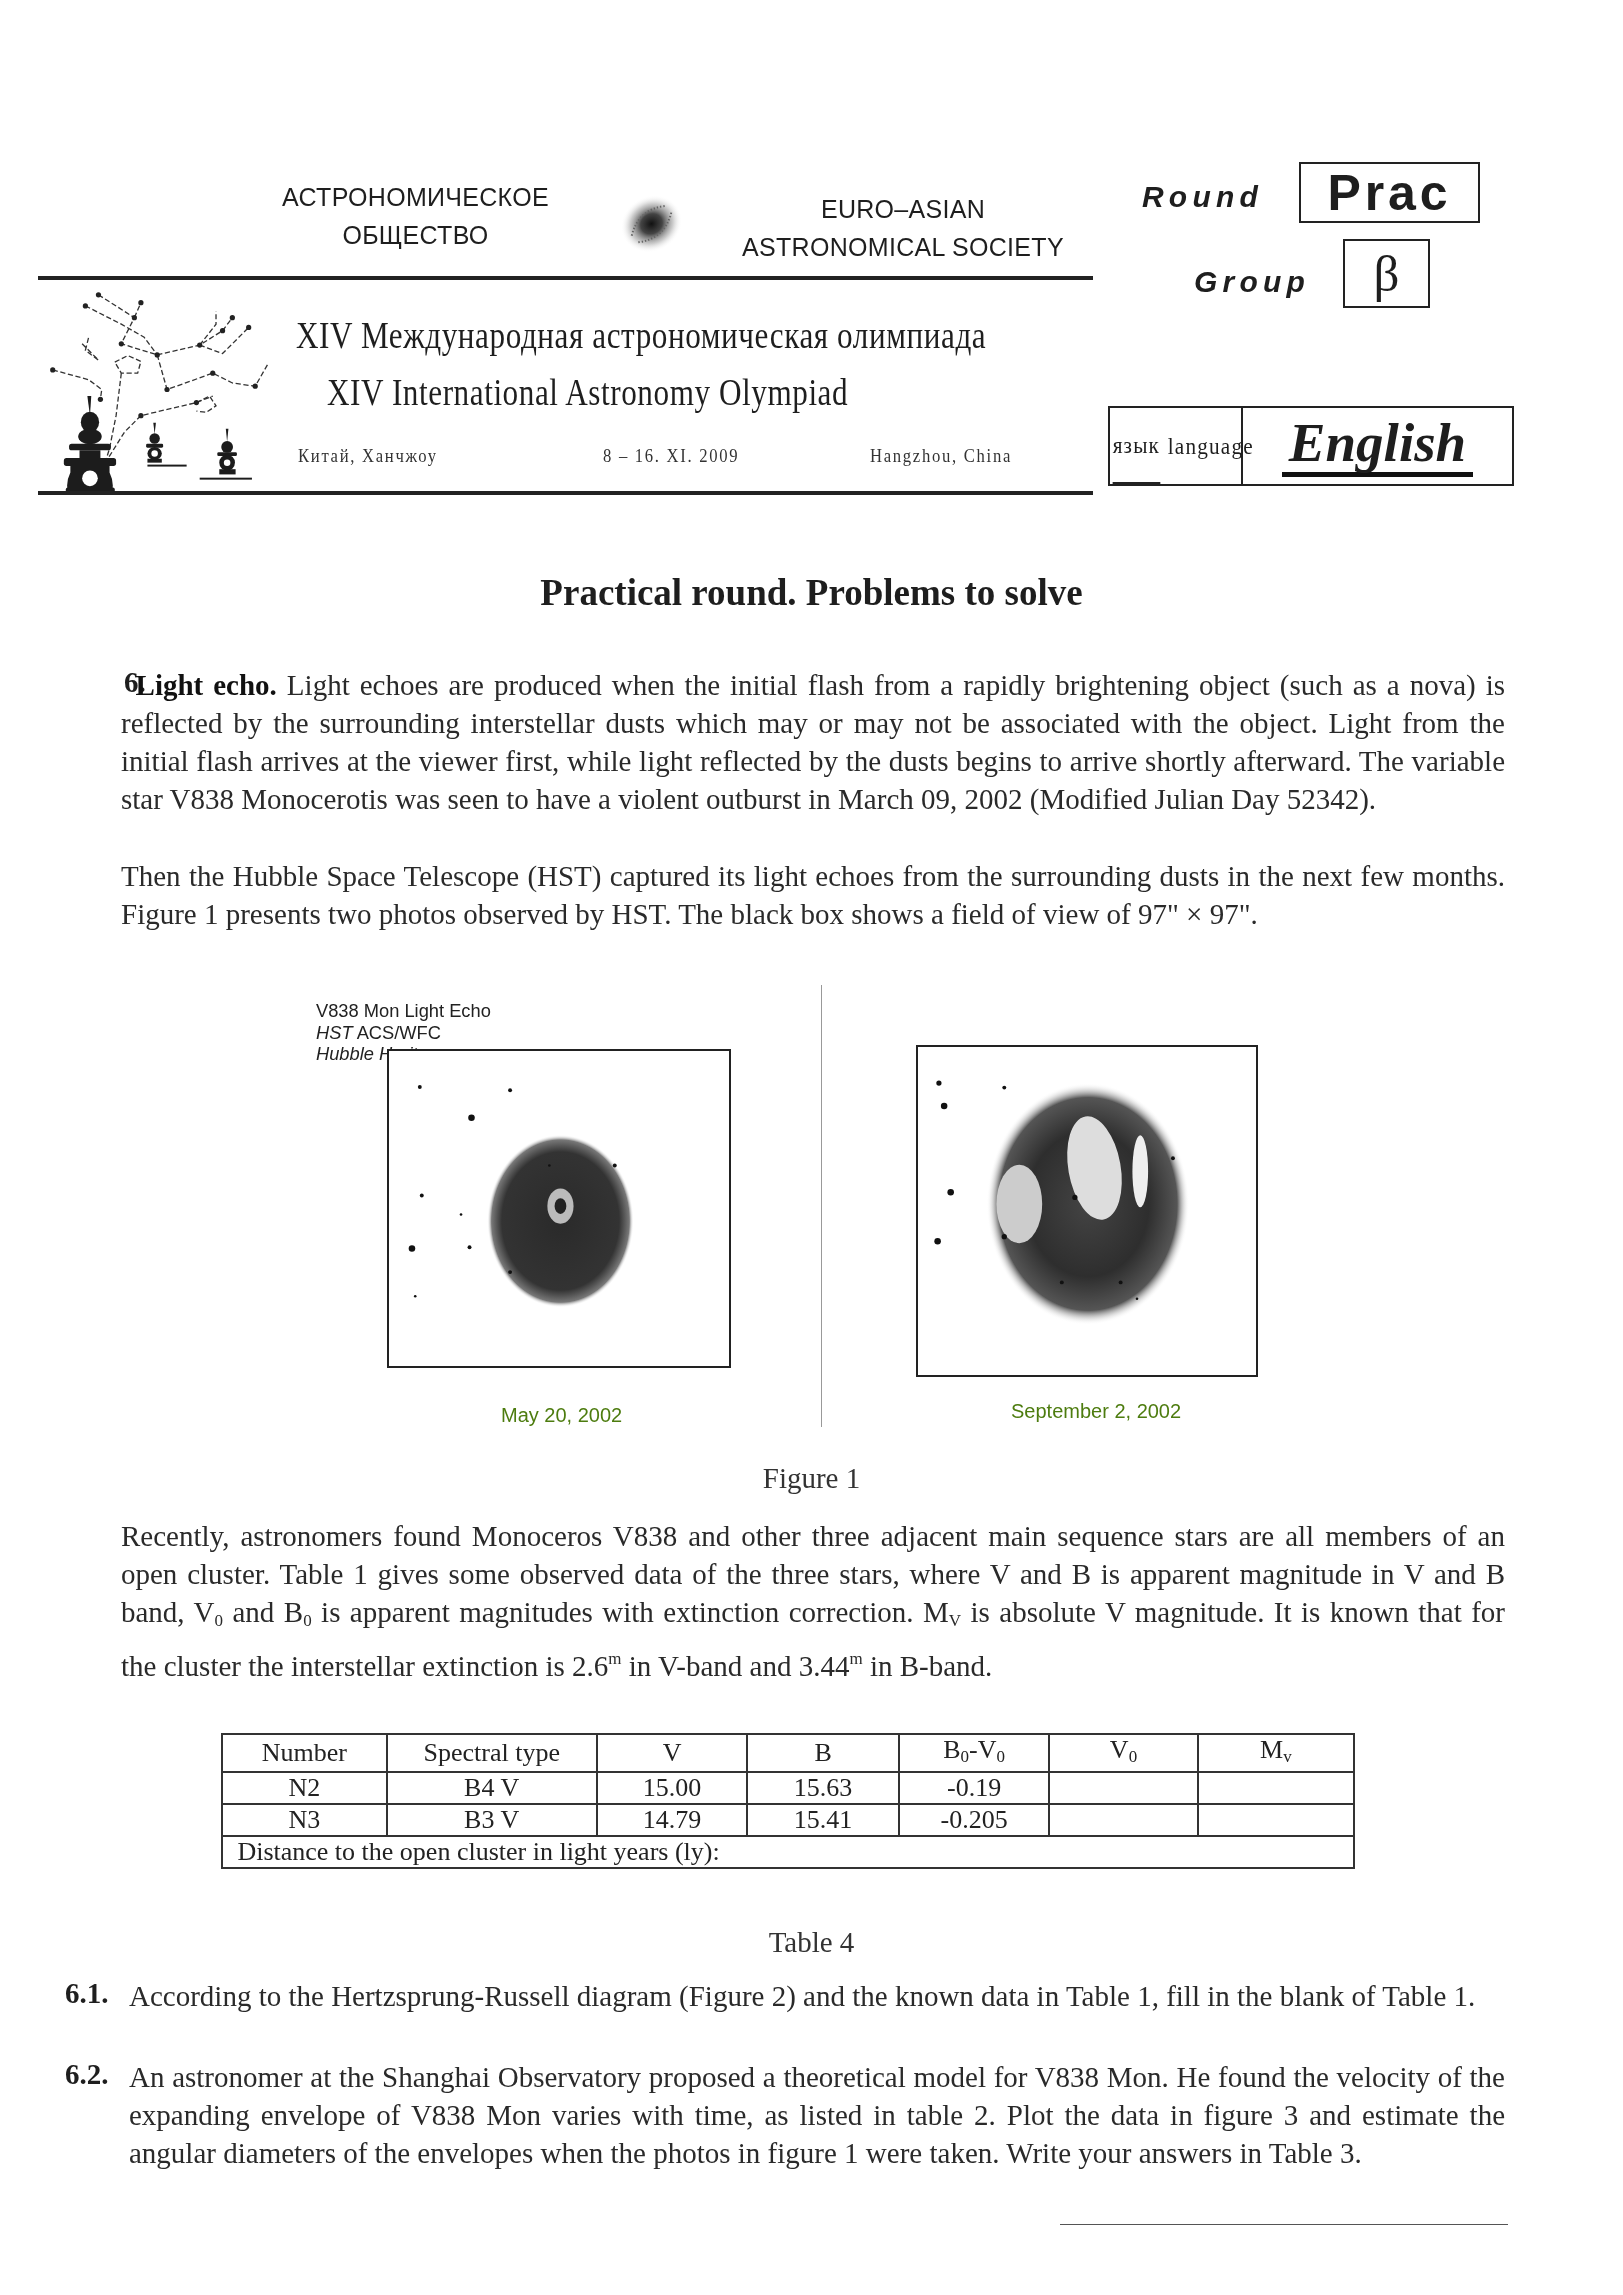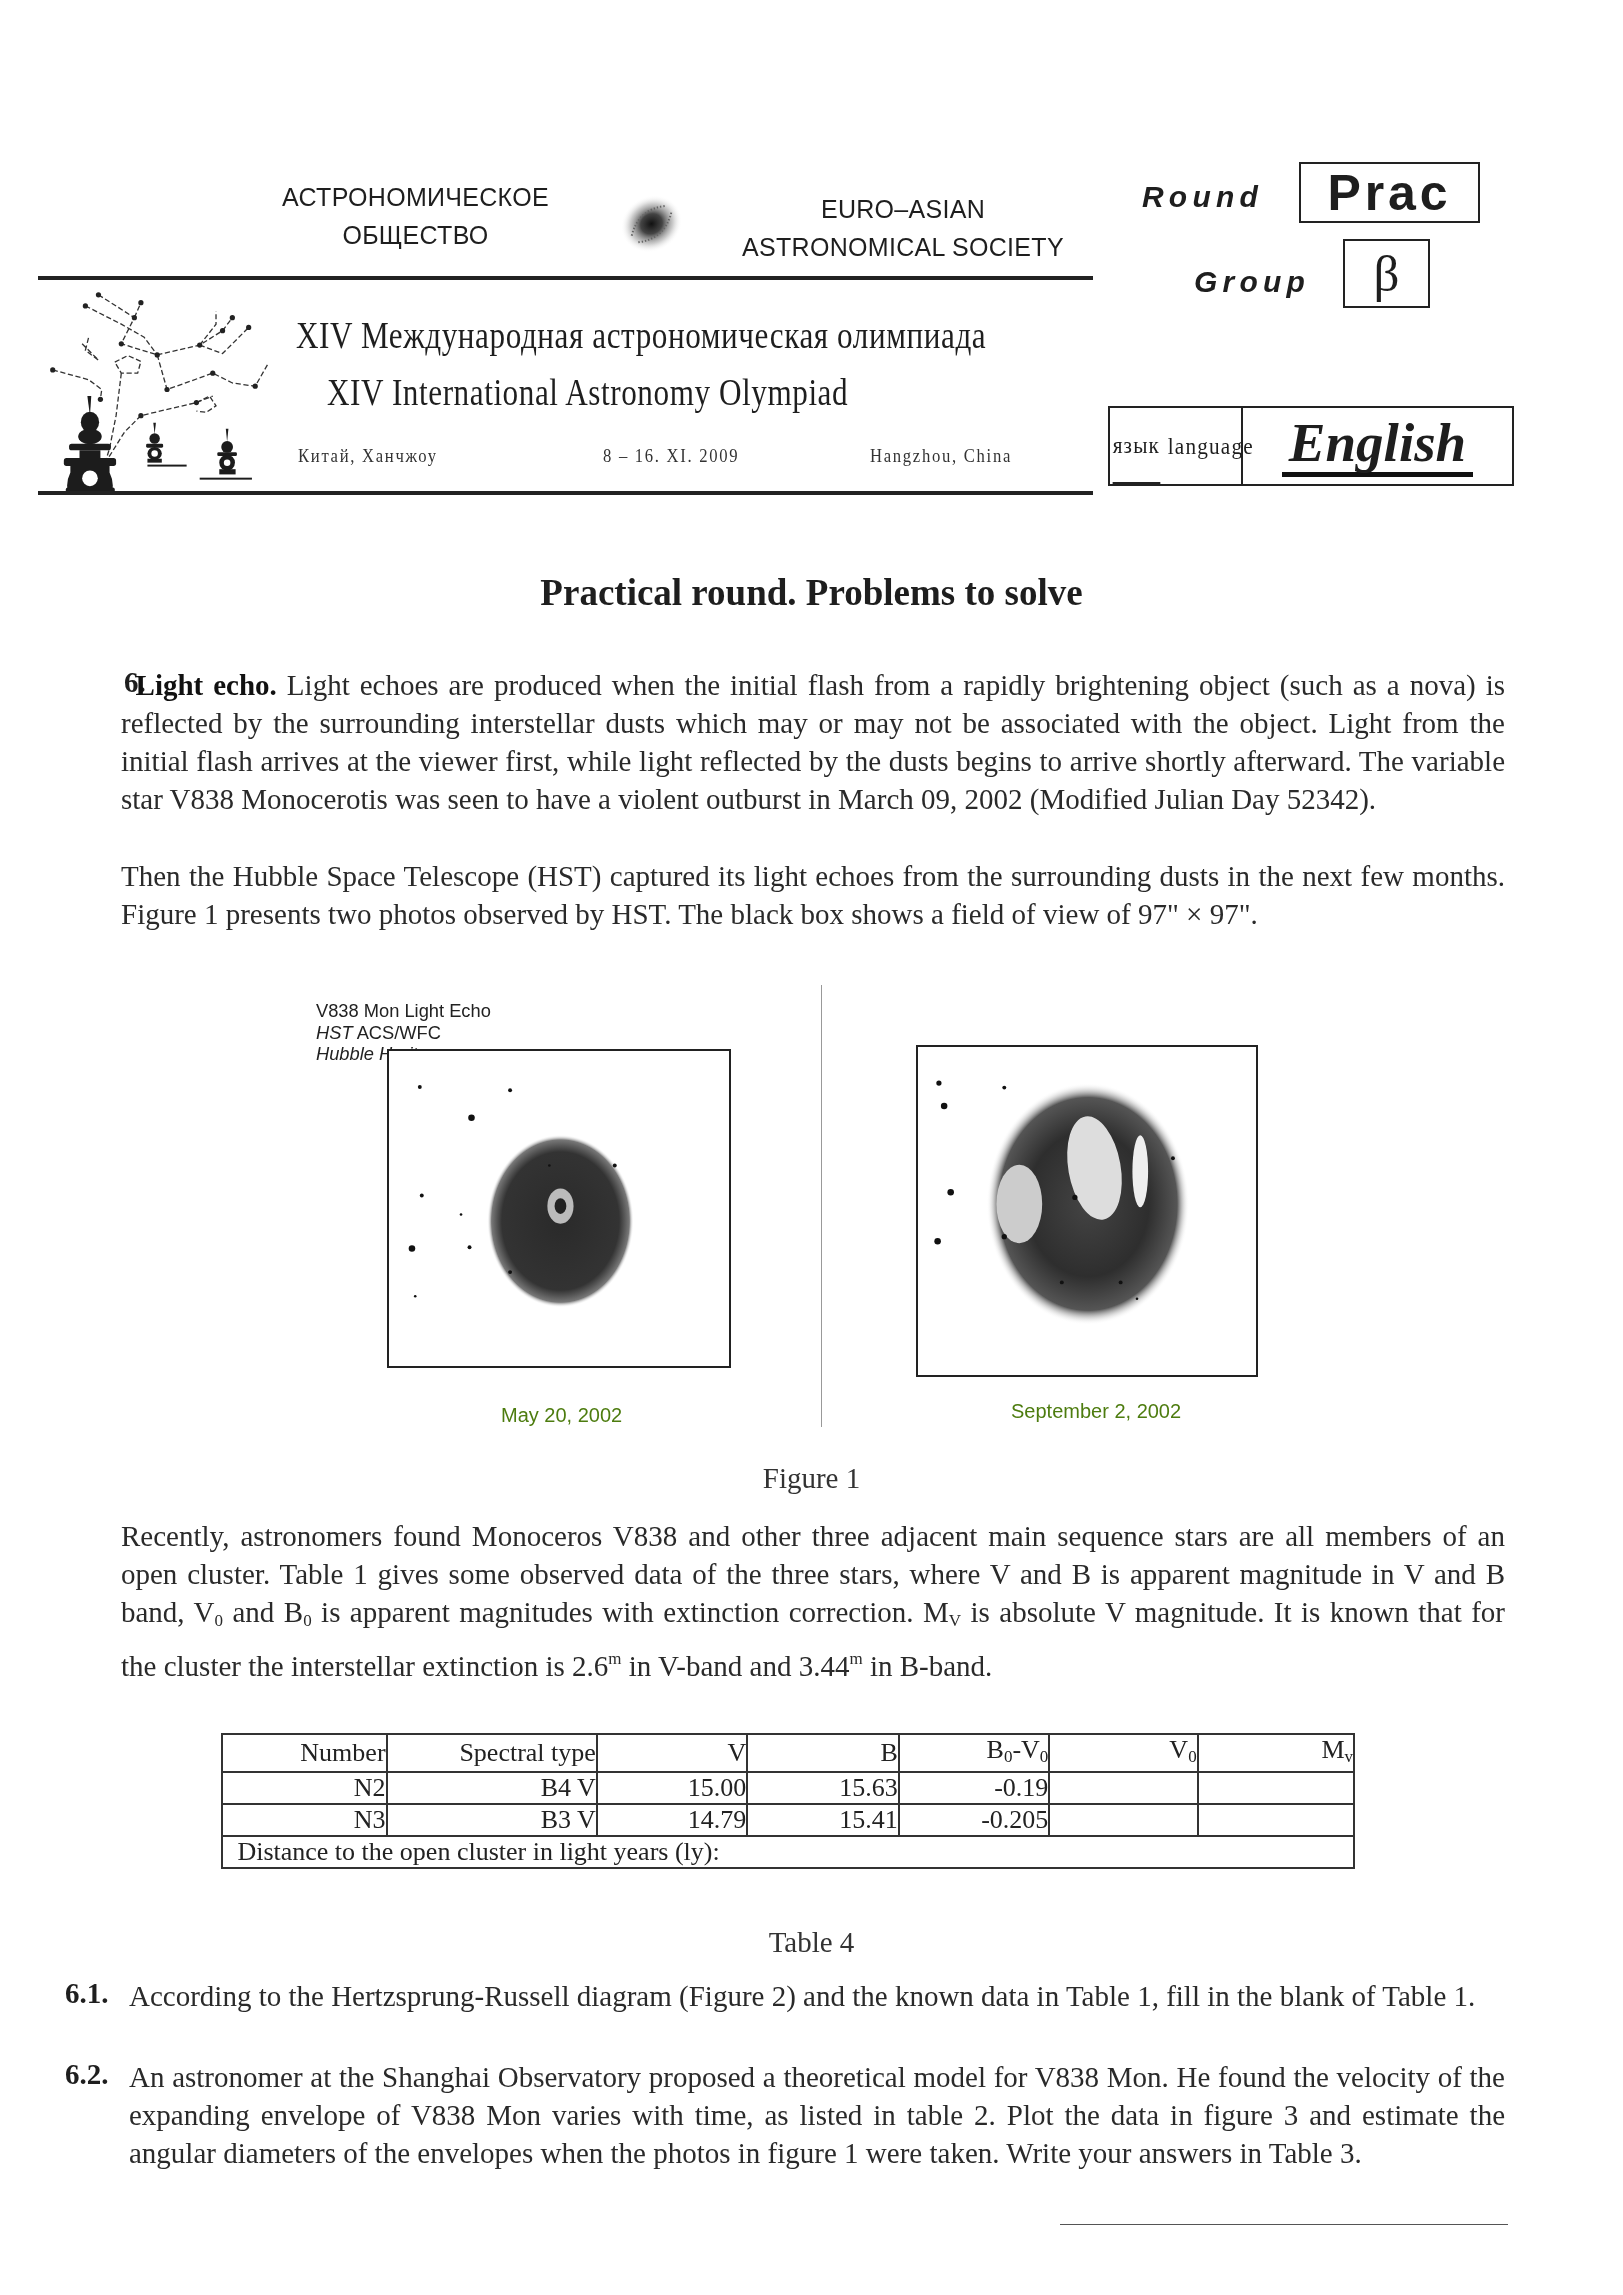--- a/index.html
+++ b/index.html
@@ -34,21 +34,21 @@
   .num { font-size:29px; font-weight:bold; }
 
   
   .photo-box { border:2.6px solid #222; box-sizing:border-box; background:#fff; overflow:hidden; }
   .fig-caption { font-size:20px; color:#4d7c0f; font-family:Liberation Sans, sans-serif; }
   .credit { font-size:18.3px; line-height:21.6px; font-family:"Liberation Sans","DejaVu Sans",sans-serif; color:#222; }
   .vline { background:#999; width:1.3px; }
 
   
   table.t1 { border-collapse:collapse; font-size:26px; color:#222; }
-  table.t1 td, table.t1 th { border:2px solid #333; text-align:right; font-weight:normal; height:30px; padding:0; line-height:29px; }
+  table.t1 td, table.t1 th { border:2px solid #333; text-align:center; font-weight:normal; height:30px; padding:0; line-height:29px; }
   table.t1 td.dist { text-align:left; padding-left:14.4px; }
   sub { font-size:17px; vertical-align:-3.9px; }
   sup { font-size:17px; vertical-align:11.8px; }
 
   .qnum { font-size:29px; font-weight:bold; }
 </style>
 </head>
 <body>
 
 <div class="abs sans org" style="left:275px; top:178px; width:281px;">

